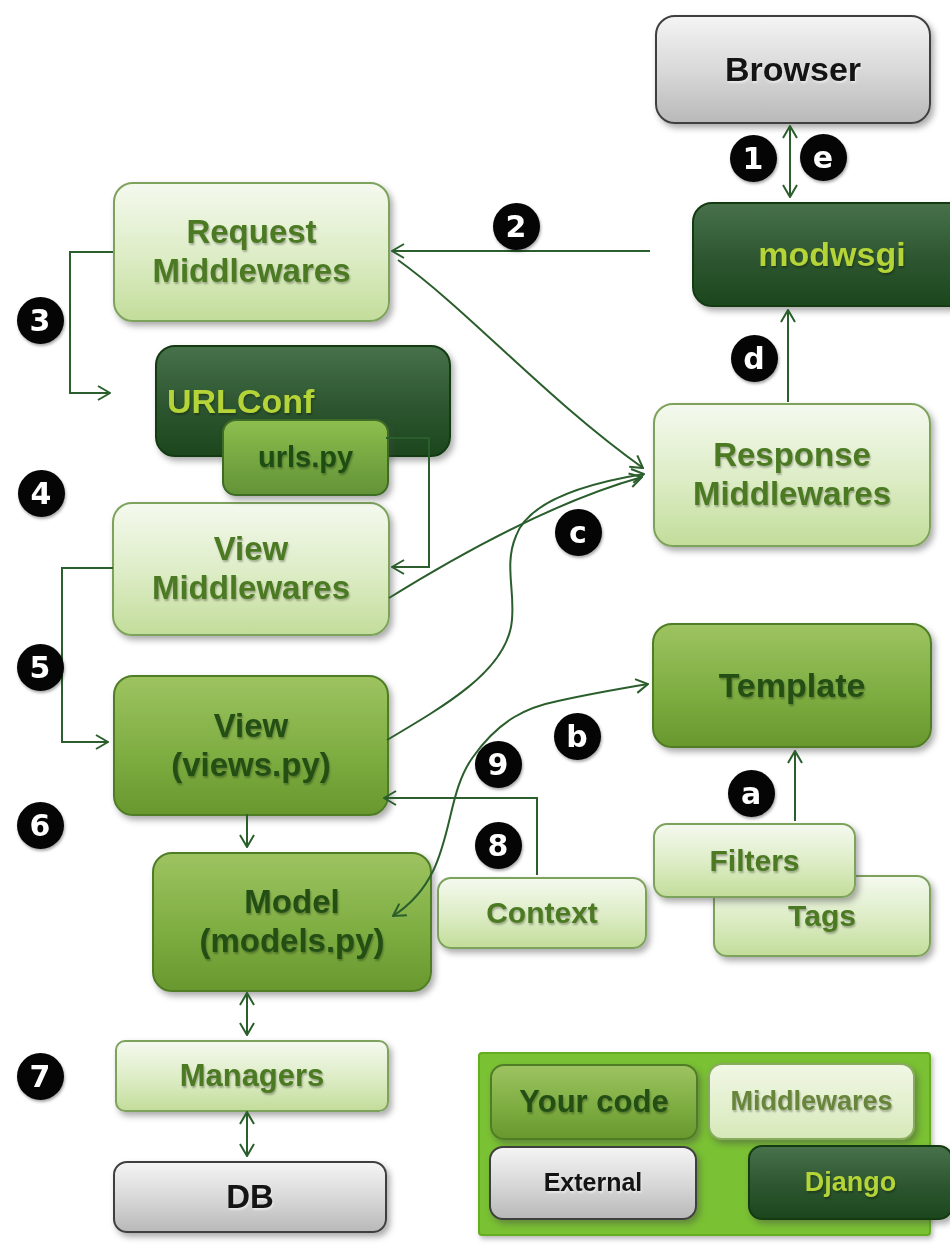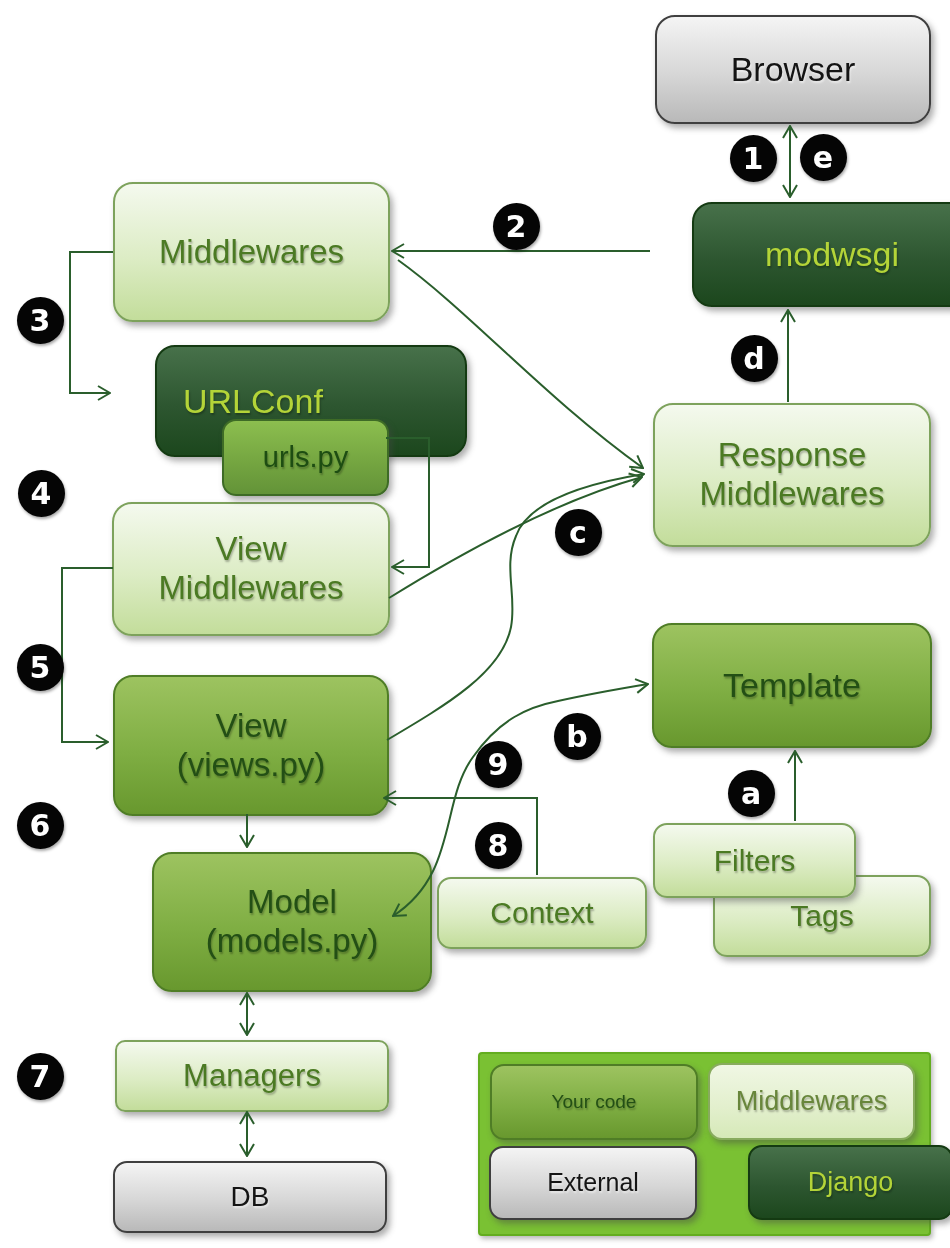--- a/index.html
+++ b/index.html
@@ -1,30 +1,30 @@
 <!DOCTYPE html>
 <html><head>
 <meta charset="utf-8">
 <style>
   html,body{margin:0;padding:0;background:#ffffff;}
   #canvas{position:relative;width:950px;height:1248px;background:#ffffff;overflow:hidden;
           font-family:"Liberation Sans","DejaVu Sans",sans-serif;}
   .node{position:absolute;display:flex;flex-direction:column;align-items:center;justify-content:center;
-        text-align:center;font-weight:normal;line-height:1.18;border-radius:20px;
+        text-align:center;font-weight:bold;line-height:1.18;border-radius:20px;
         box-shadow:3px 4px 6px rgba(70,70,70,.45);text-shadow:1px 2px 2px rgba(0,0,0,.28);}
   .node.small{border-radius:14px;}
   .light {background:linear-gradient(180deg,#f4f9ee 0%,#dcecc4 55%,#c3dd9b 100%);border:2px solid #7da25c;color:#4b7a23;}
   .xlight{background:linear-gradient(180deg,#f0f7e4 0%,#e2efcc 60%,#d6e9b8 100%);border:2px solid #88ab5e;color:#68863b;}
   .mid   {background:linear-gradient(180deg,#9dc360 0%,#7fae43 55%,#68982e 100%);border:2px solid #4f7d26;color:#234f15;}
   .mid2  {background:linear-gradient(180deg,#8cbe4f 0%,#75a641 55%,#639338 100%);border:2px solid #3e6b26;color:#1d4d12;margin-top:12px;}
   .dark  {background:linear-gradient(180deg,#47714a 0%,#2d5630 55%,#1c471d 100%);border:2px solid #143a12;color:#b4d438;margin-left:40px;}
   .gray  {background:linear-gradient(180deg,#f4f4f4 0%,#d6d6d6 55%,#b9b9b9 100%);border:2px solid #3f3f3f;color:#141414;
           text-shadow:1px 2px 2px rgba(255,255,255,.5);}
   .frame {background:#7ac133;border:2px solid #63ad1f;border-radius:4px;box-shadow:2px 3px 5px rgba(80,80,80,.4);}
-  .align-left{align-items:flex-start;padding-left:26px;}
+  .align-left{align-items:flex-start;padding-left:10px;}
   .badge{position:absolute;width:47px;height:47px;border-radius:50%;background:#050505;color:#ffffff;
          display:flex;align-items:center;justify-content:center;font-weight:bold;font-size:30px;
          font-family:"DejaVu Sans","Liberation Sans",sans-serif;z-index:6;box-shadow:1px 2px 3px rgba(0,0,0,.35);}
   #edges{position:absolute;left:0;top:0;z-index:5;pointer-events:none;}
   #edges path{stroke:#2a5e2c;stroke-width:2;fill:none;}
 </style>
 </head>
 <body>
 
 <div id="canvas">
@@ -51,20 +51,21 @@
     <path d="M 795 821 L 795 751" marker-end="url(#arr)"></path>
   </svg>
   <div id="nodes-layer">
       <div class="node gray" style="left: 655px; top: 15px; width: 272px; height: 105px; font-size: 34px; z-index: 1;">
         <div>Browser</div>
       </div>
       <div class="node dark" style="left: 652px; top: 202px; width: 276px; height: 101px; font-size: 34px; z-index: 1;">
         <div>modwsgi</div>
       </div>
       <div class="node light" style="left: 113px; top: 182px; width: 273px; height: 136px; font-size: 33px; z-index: 1;">
+        <div>Request</div>
         <div>Middlewares</div>
       </div>
       <div class="node dark align-left" style="left: 115px; top: 345px; width: 282px; height: 108px; font-size: 34px; z-index: 1;">
         <div>URLConf</div>
       </div>
       <div class="node mid2 small" style="left: 222px; top: 407px; width: 163px; height: 73px; font-size: 29px; z-index: 2;">
         <div>urls.py</div>
       </div>
       <div class="node light" style="left: 112px; top: 502px; width: 274px; height: 130px; font-size: 33px; z-index: 1;">
         <div>View</div>
@@ -74,41 +75,41 @@
         <div>View</div>
         <div>(views.py)</div>
       </div>
       <div class="node mid" style="left: 112px; top: 852px; width: 276px; height: 136px; font-size: 33px; z-index: 1; margin-left: 40px;">
         <div>Model</div>
         <div>(models.py)</div>
       </div>
       <div class="node light small" style="left: 115px; top: 1040px; width: 270px; height: 68px; font-size: 31px; z-index: 1; border-radius: 10px;">
         <div>Managers</div>
       </div>
-      <div class="node gray small" style="left: 113px; top: 1161px; width: 270px; height: 68px; font-size: 28px; z-index: 1;">
+      <div class="node gray small" style="left: 113px; top: 1161px; width: 270px; height: 68px; font-size: 33px; z-index: 1;">
         <div>DB</div>
       </div>
       <div class="node light" style="left: 653px; top: 403px; width: 274px; height: 140px; font-size: 33px; z-index: 1;">
         <div>Response</div>
         <div>Middlewares</div>
       </div>
       <div class="node mid" style="left: 652px; top: 623px; width: 276px; height: 121px; font-size: 34px; z-index: 1;">
         <div>Template</div>
       </div>
       <div class="node light small" style="left: 713px; top: 875px; width: 214px; height: 78px; font-size: 30px; z-index: 1;">
         <div>Tags</div>
       </div>
       <div class="node light small" style="left: 653px; top: 823px; width: 199px; height: 71px; font-size: 30px; z-index: 2;">
         <div>Filters</div>
       </div>
       <div class="node light small" style="left: 437px; top: 877px; width: 206px; height: 68px; font-size: 30px; z-index: 1;">
         <div>Context</div>
       </div>
       <div class="node frame" style="left: 478px; top: 1052px; width: 449px; height: 180px; font-size: 27px; z-index: 1;"></div>
-      <div class="node mid small" style="left: 490px; top: 1064px; width: 204px; height: 72px; font-size: 19px; z-index: 2;">
+      <div class="node mid small" style="left: 490px; top: 1064px; width: 204px; height: 72px; font-size: 31px; z-index: 2;">
         <div>Your code</div>
       </div>
       <div class="node xlight small" style="left: 708px; top: 1063px; width: 203px; height: 73px; font-size: 27px; z-index: 2;">
         <div>Middlewares</div>
       </div>
       <div class="node gray small" style="left: 489px; top: 1146px; width: 204px; height: 70px; font-size: 25px; z-index: 2;">
         <div>External</div>
       </div>
       <div class="node dark small" style="left: 708px; top: 1145px; width: 201px; height: 71px; font-size: 27px; z-index: 2;">
         <div>Django</div>

